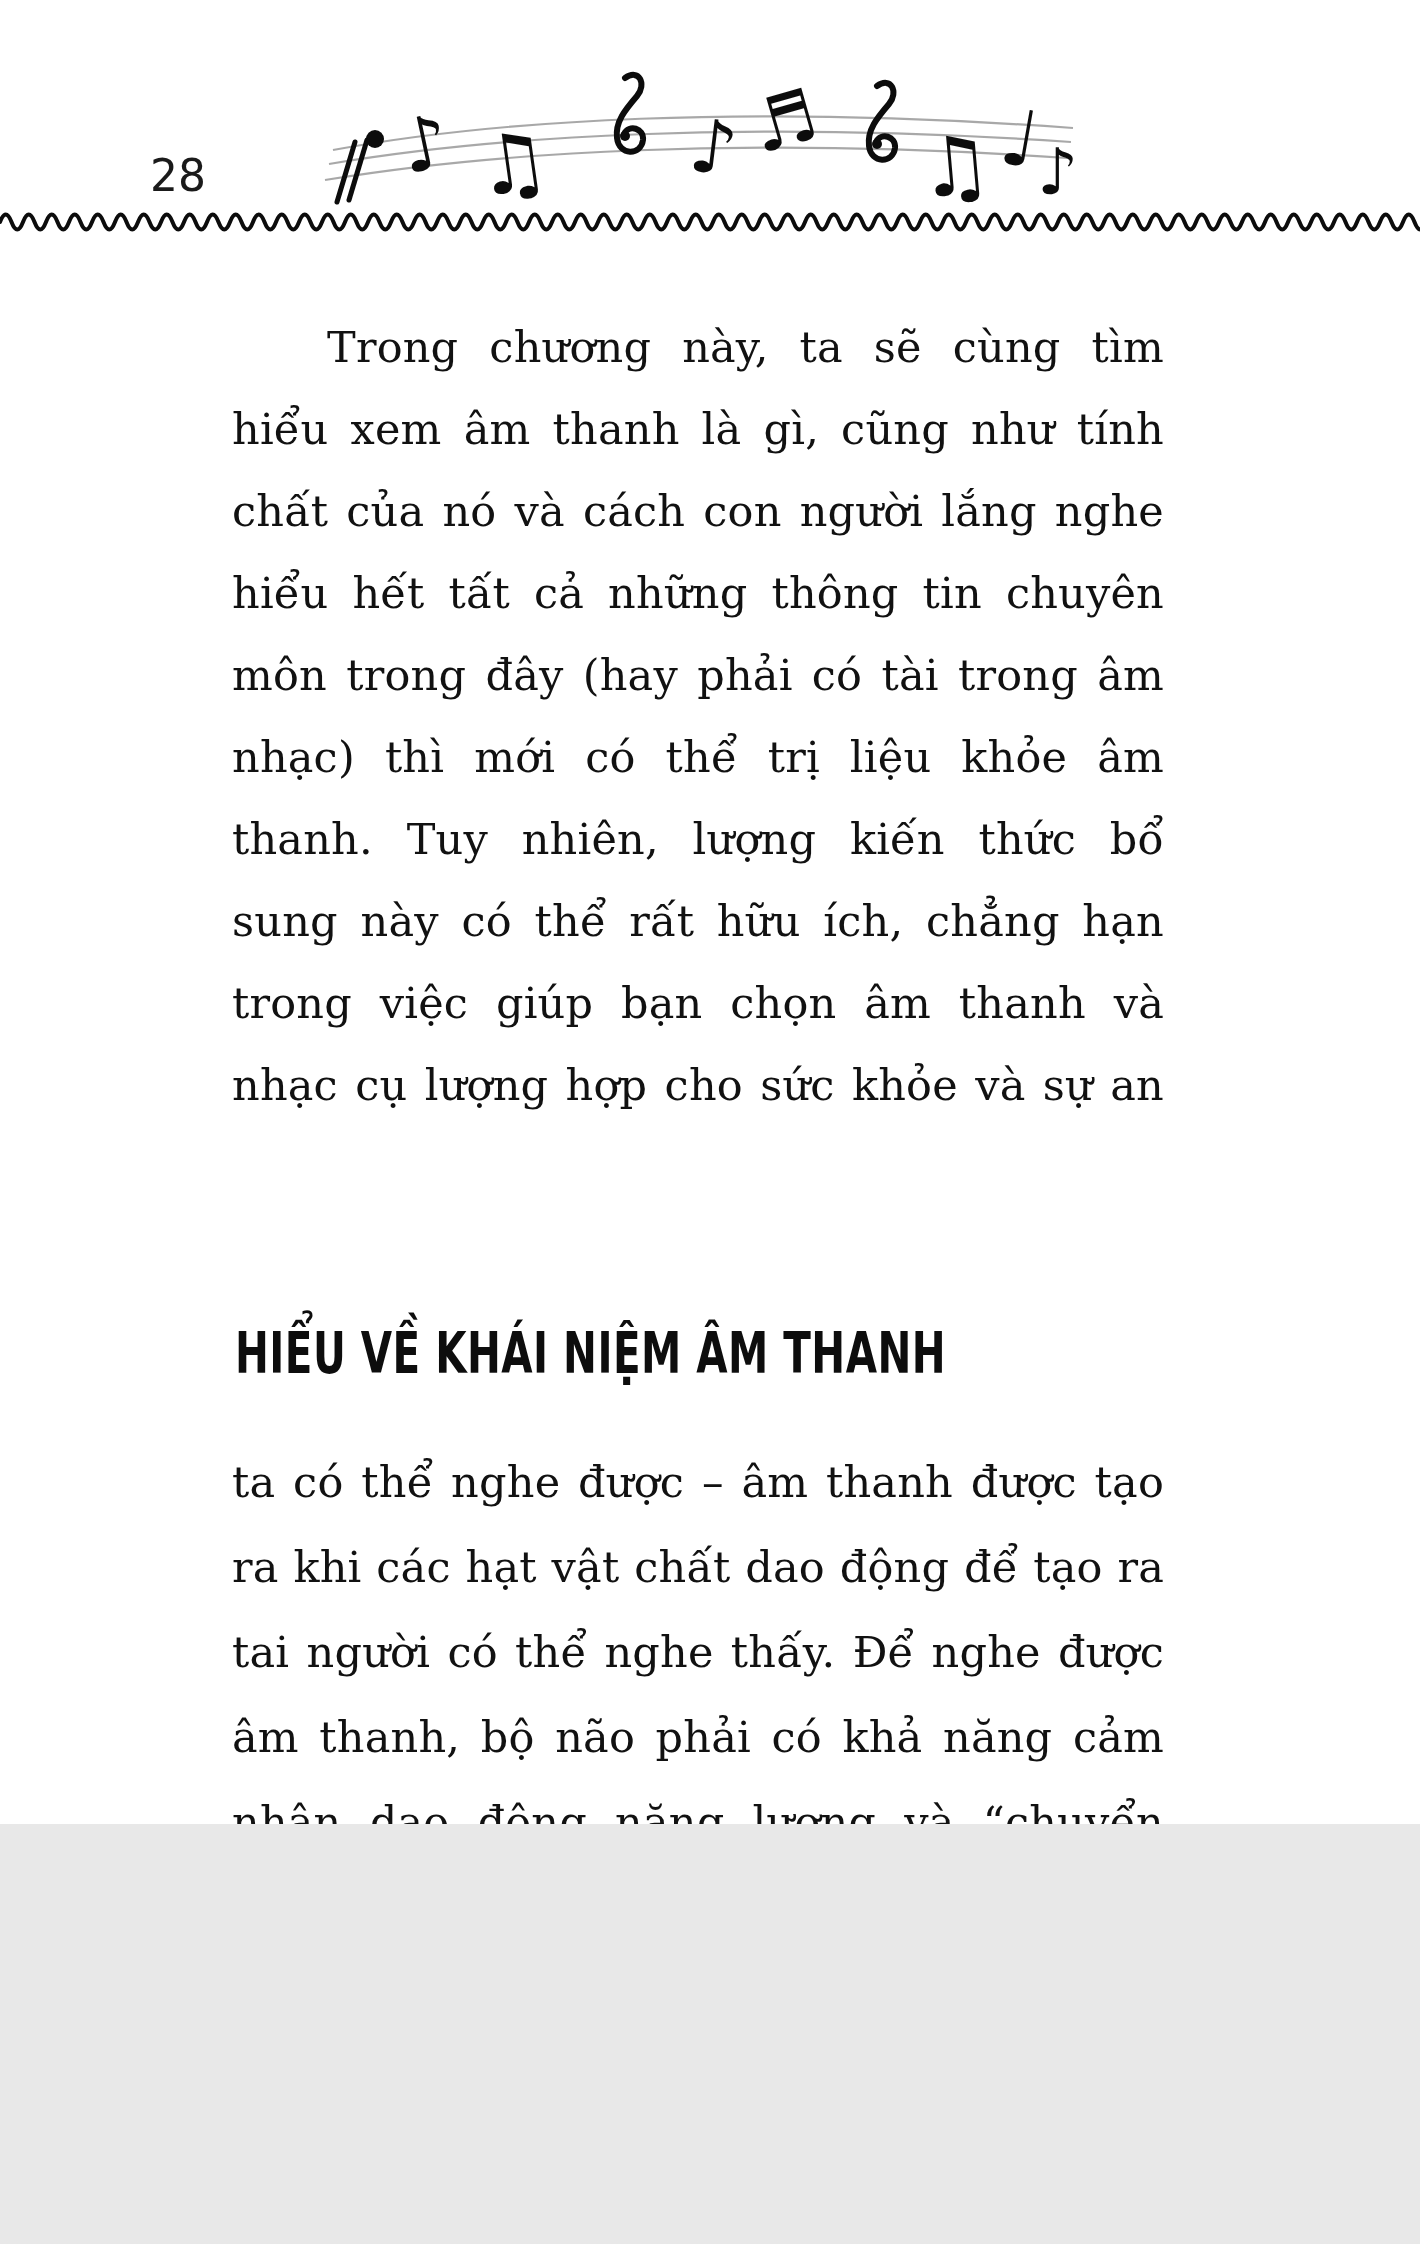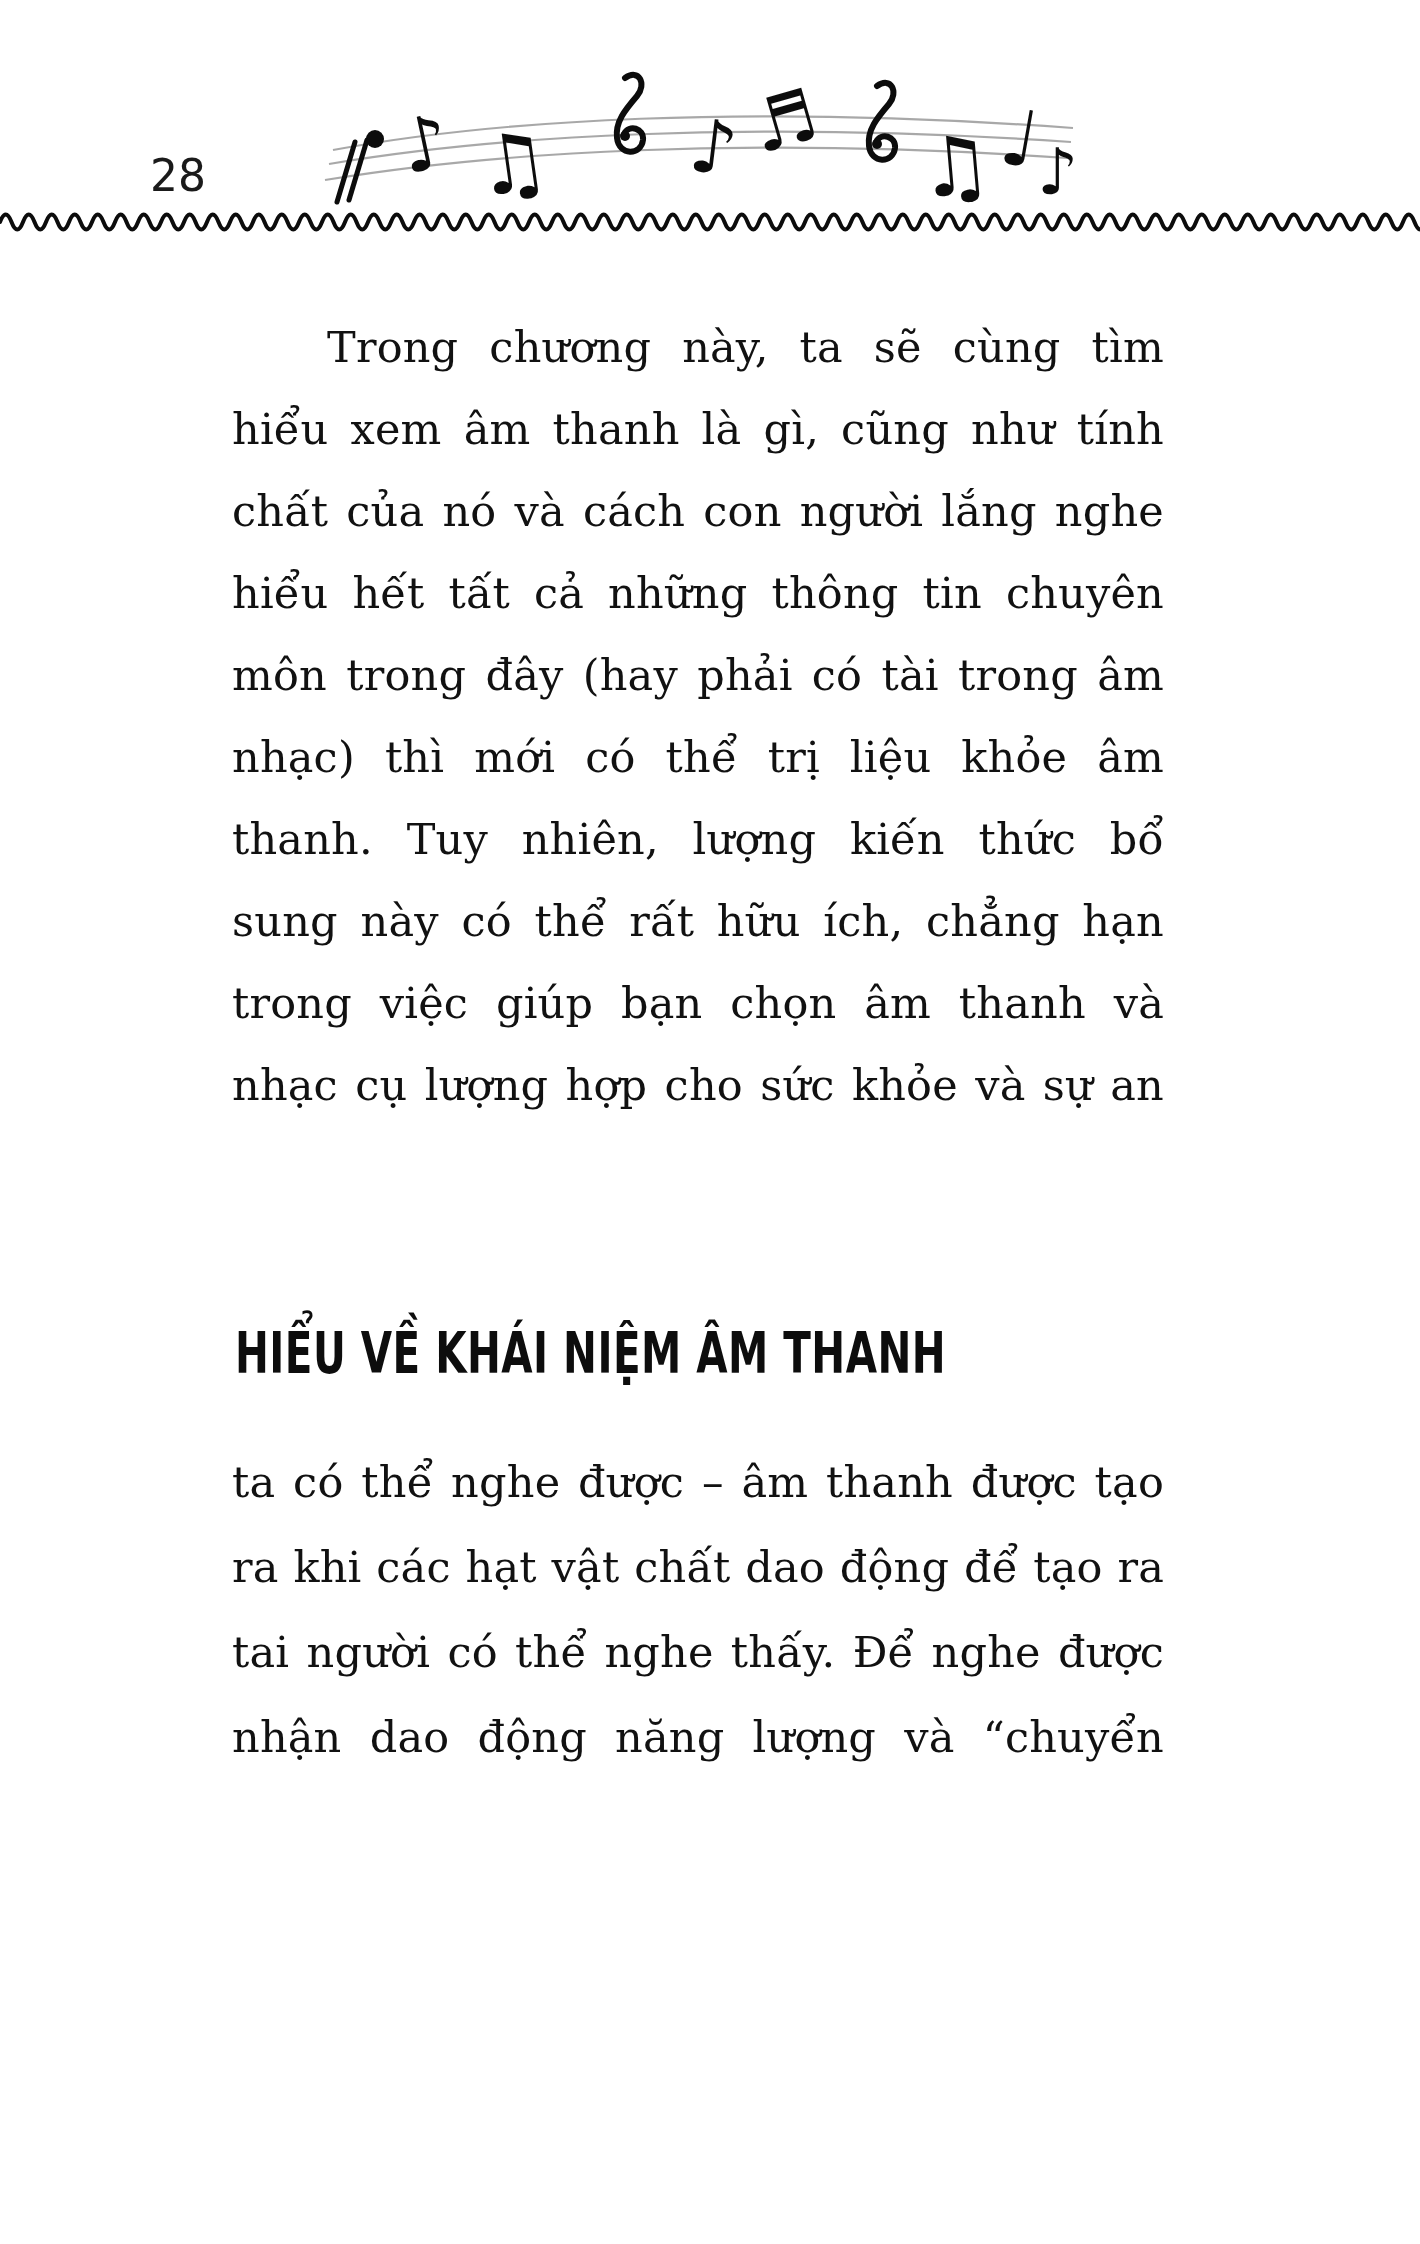--- a/index.html
+++ b/index.html
@@ -1,18 +1,18 @@
 <!DOCTYPE html>
 <html><head>
 <meta charset="utf-8">
 <style>
   html,body{margin:0;padding:0;background:#e8e8e8;}
   .page{
     position:relative;
-    width:1420px;height:2244px;
+    width:1420px;height:1824px;
     background:#ffffff;
     font-family:"DejaVu Serif","Liberation Serif",serif;
     color:#111;
     overflow:hidden;
   }
   .page-number{
     position:absolute;left:150px;top:150px;
     font-family:"DejaVu Sans","Liberation Sans",sans-serif;
     font-size:44px;color:#1a1a1a;
   }
@@ -108,16 +108,17 @@
     <div class="line">trong việc giúp bạn chọn âm thanh và</div>
     <div class="line">nhạc cụ lượng hợp cho sức khỏe và sự an</div>
   </div>
 
   <div class="section-heading">HIỂU VỀ KHÁI NIỆM ÂM THANH</div>
 
   <div class="text-col para2" style="position:absolute;">
     <div class="line">ta có thể nghe được – âm thanh được tạo</div>
     <div class="line">ra khi các hạt vật chất dao động để tạo ra</div>
     <div class="line">tai người có thể nghe thấy. Để nghe được</div>
+    <div class="line">âm thanh, bộ não phải có khả năng cảm</div>
     <div class="line">nhận dao động năng lượng và “chuyển</div>
   </div>
 
 </div>
 
 </body></html>

